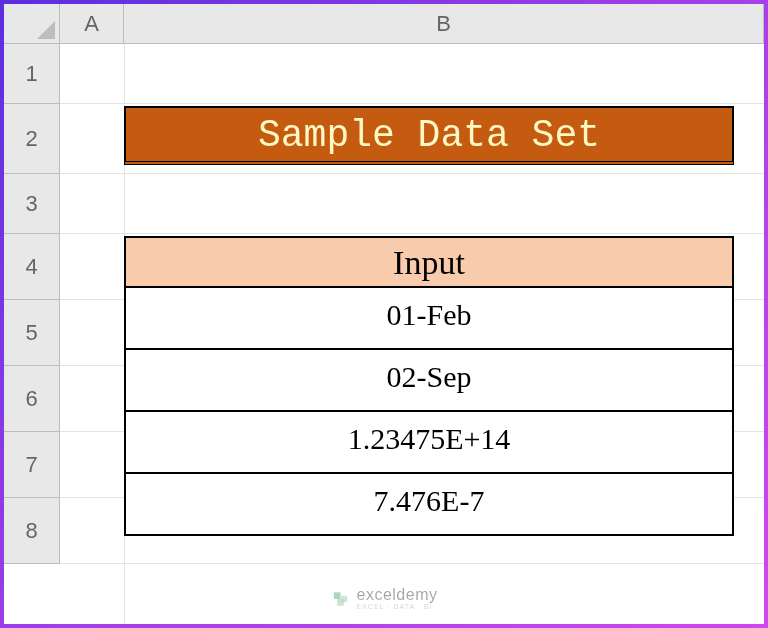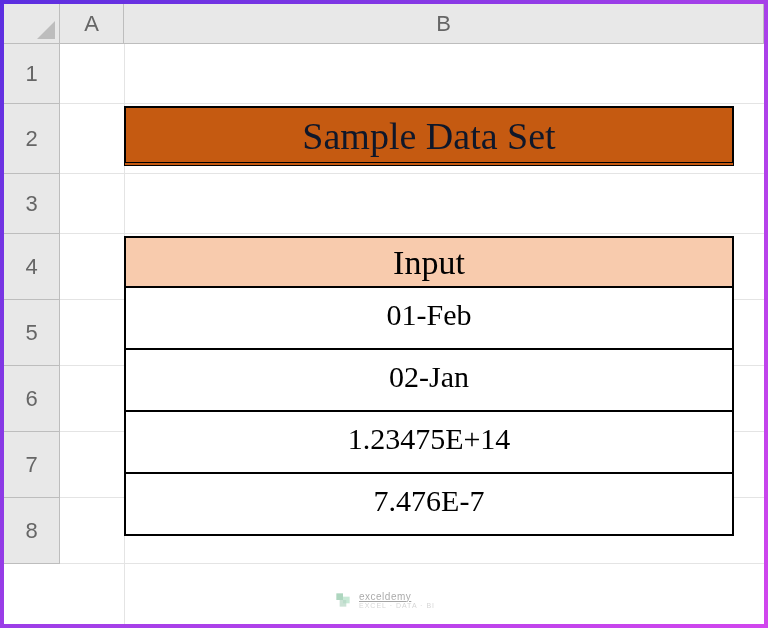--- a/index.html
+++ b/index.html
@@ -85,22 +85,22 @@
       width: 1px;
       background: #e4e4e4;
     }
     .content-block {
       position: absolute;
       left: 64px;
       right: 30px;
     }
     .title-cell {
       background: #c55a11;
-      color: #0f172a;
-      font-family: Liberation Serif, serif;
+      color: #fef9c3;
+      font-family: Liberation Mono, monospace;
       font-size: 38px;
       text-align: center;
       padding: 6px 0 4px;
       border: 2px solid #000;
       border-bottom: 4px double #000;
     }
     .input-header {
       background: #f8cbad;
       color: #000;
       font-family: "Comic Sans MS", cursive;
@@ -127,21 +127,21 @@
       display: flex;
       align-items: center;
       gap: 6px;
       opacity: 0.35;
       z-index: 5;
     }
     .wm-icon {
       width: 20px; height: 20px;
     }
     .wm-text { display: flex; flex-direction: column; line-height: 1; }
-    .wm-main { font-size: 10px; color: #000000; letter-spacing: 0.5px; text-decoration: underline; }
+    .wm-main { font-size: 16px; color: #000000; letter-spacing: 0.5px; }
     .wm-sub { font-size: 7px; color: #888; letter-spacing: 1px; }
   </style>
 </head>
 <body>
 
 <div class="frame-border"></div>
 <div class="sheet">
 
   <div class="corner">
     <svg width="18" height="18" viewBox="0 0 18 18">
@@ -178,21 +178,21 @@
         <div class="grid-row" style="top: 454px; height: 66px;"></div>
       </div>
 
     <div class="content-block" id="titleBlock" style="top: 62px;">
       <div class="title-cell">Sample Data Set</div>
     </div>
 
     <div class="content-block" id="tableBlock" style="top: 192px;">
       <div class="input-header">Input</div>
       <div class="data-cell">01-Feb</div>
-      <div class="data-cell">02-Jan</div>
+      <div class="data-cell">02-Sep</div>
       <div class="data-cell">1.23475E+14</div>
       <div class="data-cell">7.476E-7</div>
     </div>
   </div>
 
 </div>
 
 <div class="watermark">
   <svg class="wm-icon" viewBox="0 0 24 24">
     <path d="M4 4 L12 4 L12 12 L4 12 Z" fill="#1a8c4a"></path>

